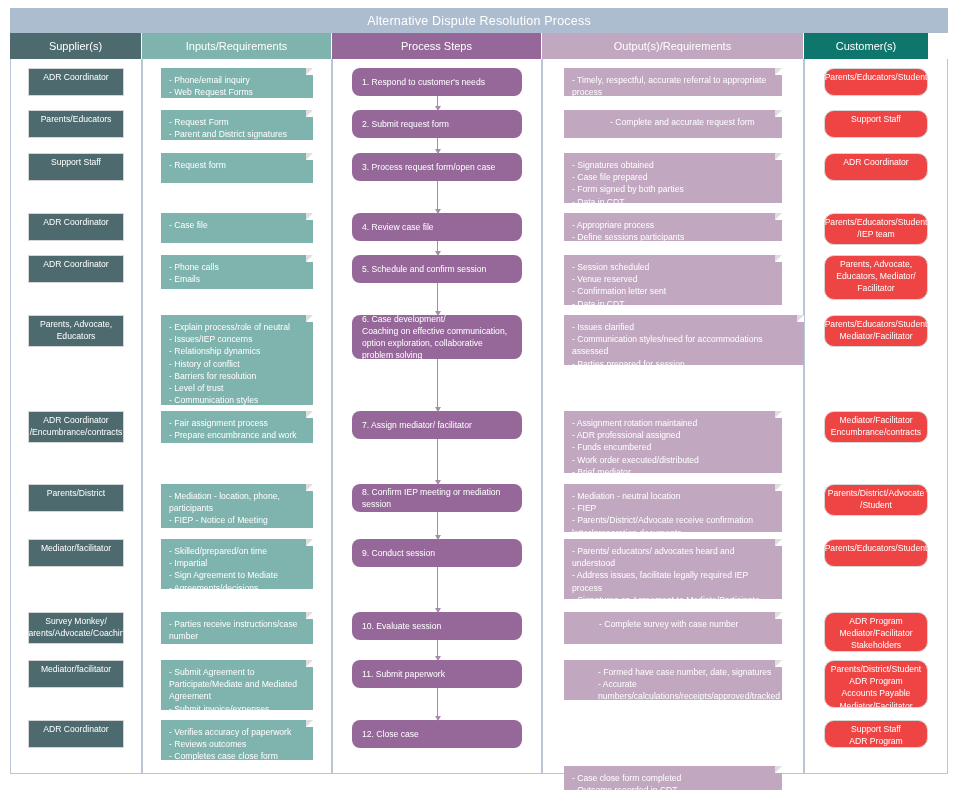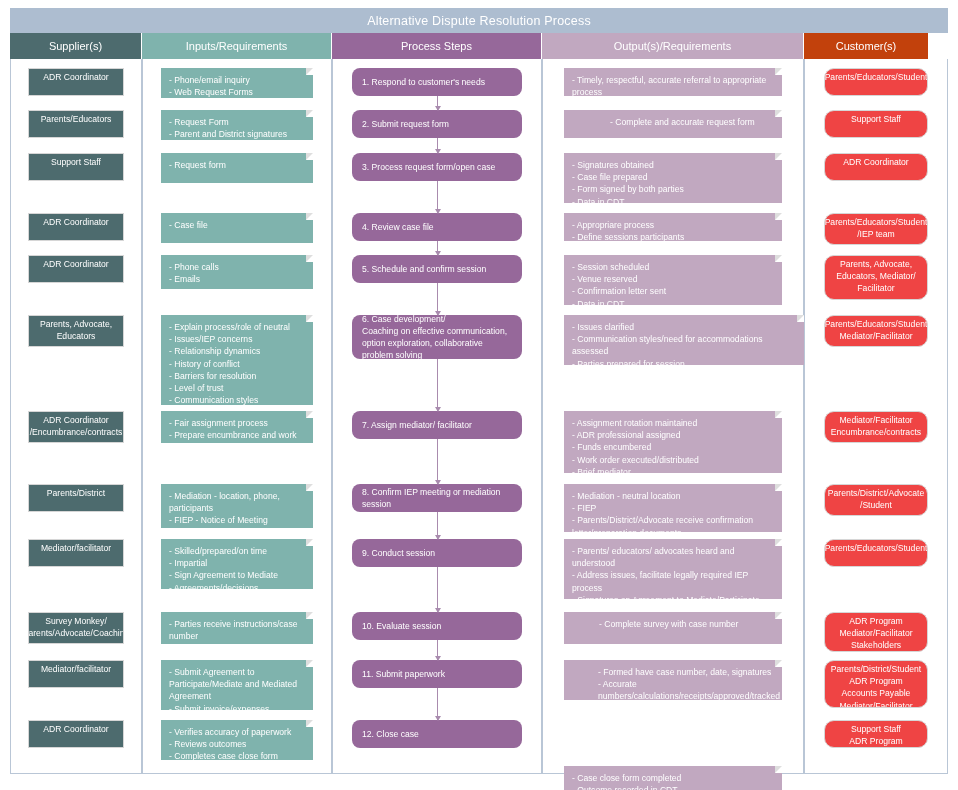--- a/index.html
+++ b/index.html
@@ -157,21 +157,21 @@
       </div>
       <div class="col-head" style="width: 190px; background: rgb(127, 179, 173);">
         <span>Inputs/Requirements</span>
       </div>
       <div class="col-head" style="width: 210px; background: rgb(150, 104, 154);">
         <span>Process Steps</span>
       </div>
       <div class="col-head" style="width: 262px; background: rgb(193, 168, 192);">
         <span>Output(s)/Requirements</span>
       </div>
-      <div class="col-head" style="width: 124px; background: #c2410c;">
+      <div class="col-head" style="width: 124px; background: #0f766e;">
         <span>Customer(s)</span>
       </div>
     </div>
 
   <div id="frames">
       <div class="col-frame" style="left: 10px; width: 132px;"></div>
       <div class="col-frame" style="left: 142px; width: 190px;"></div>
       <div class="col-frame" style="left: 332px; width: 210px;"></div>
       <div class="col-frame" style="left: 542px; width: 262px;"></div>
       <div class="col-frame" style="left: 804px; width: 144px;"></div>

